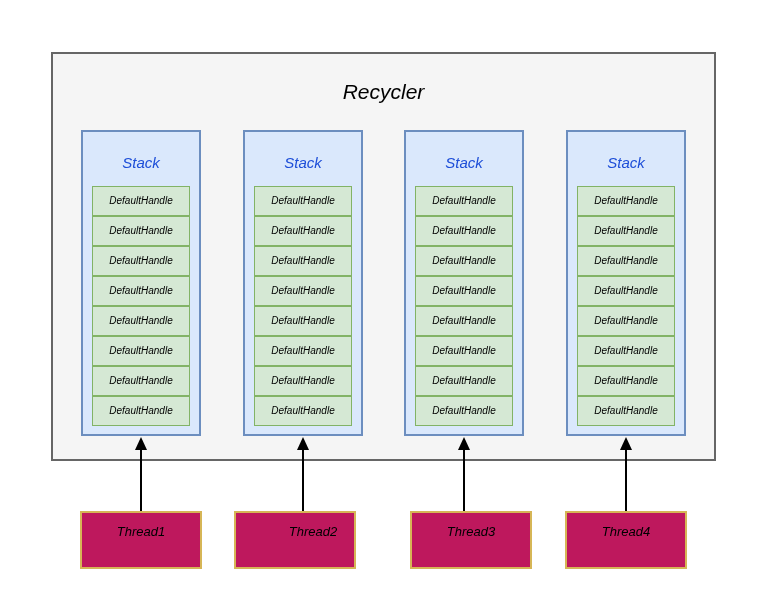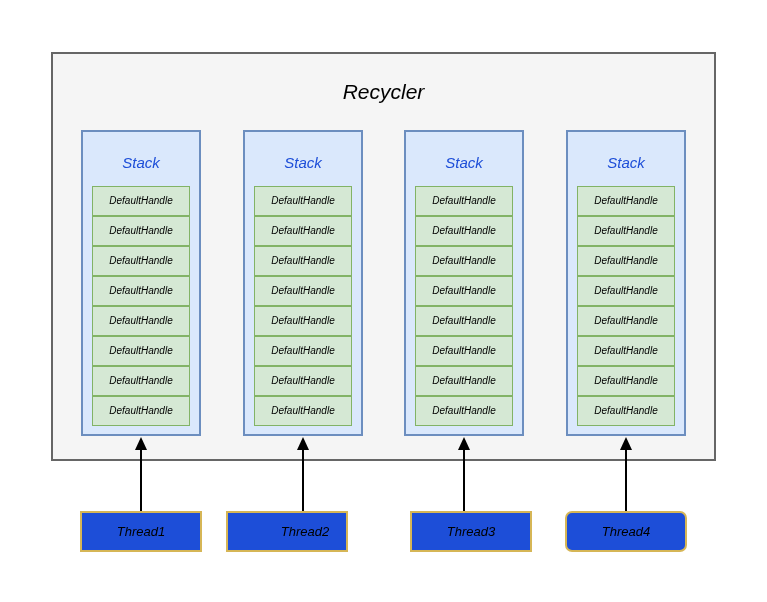--- a/index.html
+++ b/index.html
@@ -61,32 +61,32 @@
     font-size: 10px;
     color: #000000;
     text-align: center;
     line-height: 28px;
     white-space: nowrap;
     overflow: hidden;
   }
   .thread {
     position: absolute;
     top: 511px;
-    width: 122px; height: 41px;
-    background: #1d4ed8;
+    width: 122px; height: 58px;
+    background: #be185d;
     border: 2px solid #d6b656;
     font-size: 13px;
     color: #000000;
     text-align: center;
     line-height: 37px;
   }
   .thread-1 { left: 80px; }
-  .thread-2 { left: 226px; padding-left: 36px; }
+  .thread-2 { left: 234px; padding-left: 36px; }
   .thread-3 { left: 403px; margin-left: 7px; }
-  .thread-4 { left: 565px; border-radius: 7px; }
+  .thread-4 { left: 565px; }
   .arrow-line {
     position: absolute;
     width: 2px;
     top: 449px;
     height: 62px;
     background: #000000;
   }
   .arrow-head {
     position: absolute;
     top: 437px;

